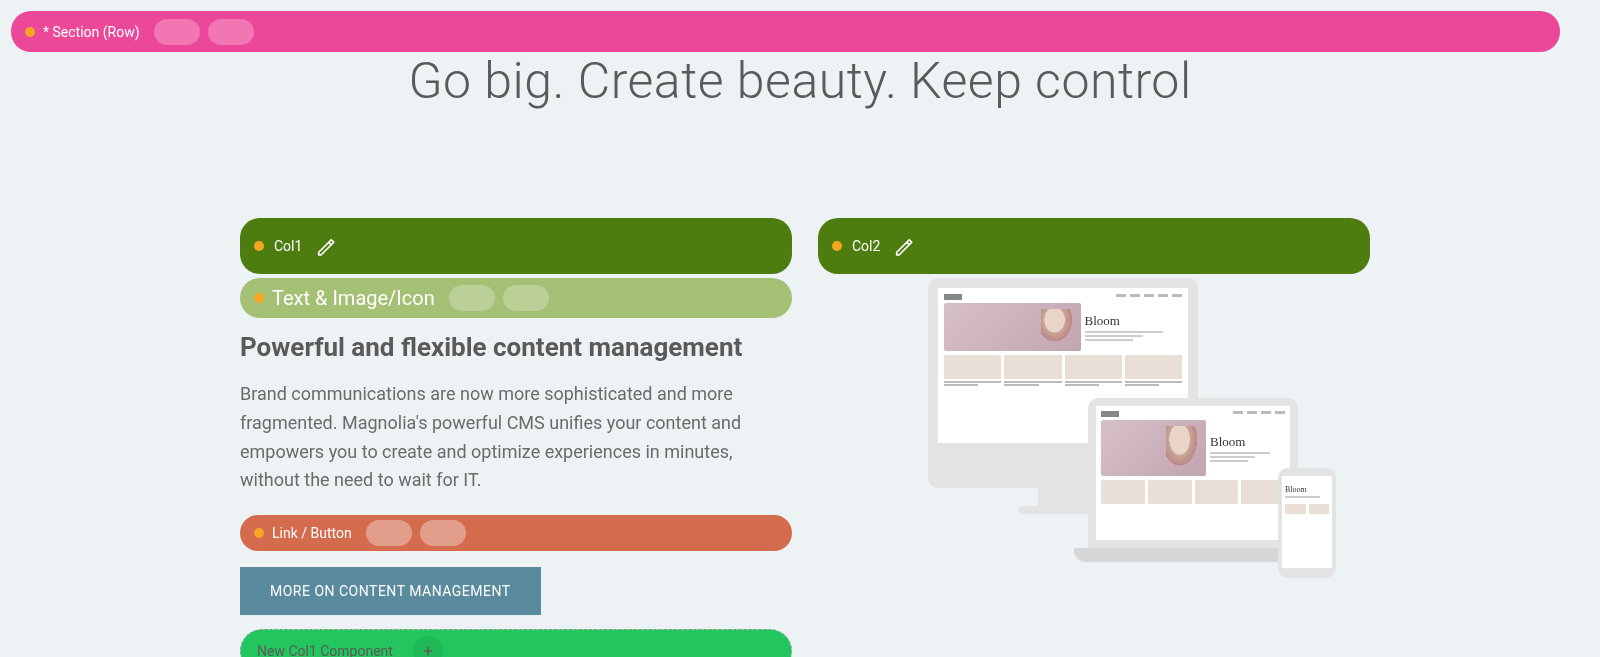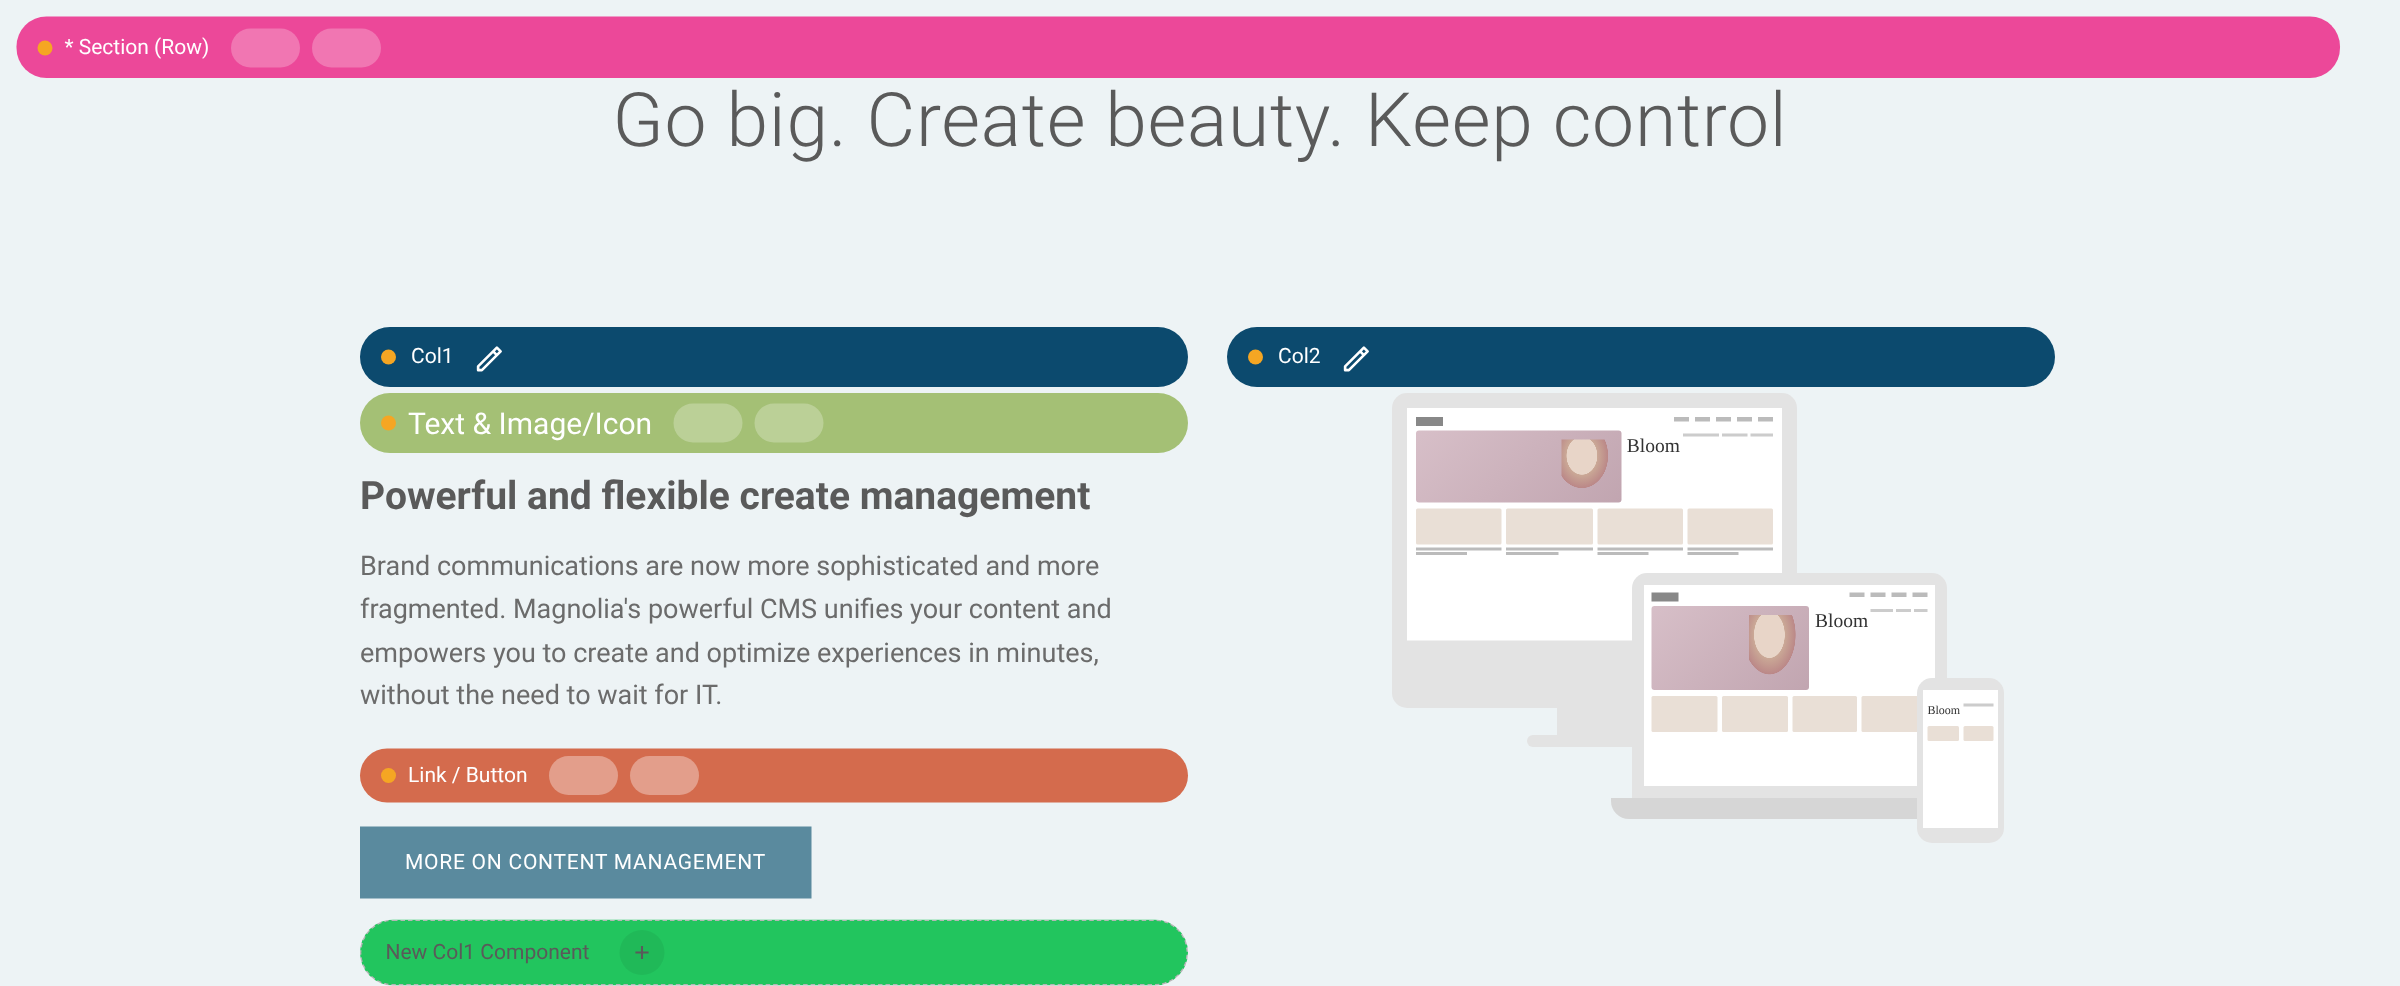--- a/index.html
+++ b/index.html
@@ -57,22 +57,22 @@
     left: 240px;
     right: 230px;
     display: flex;
     gap: 26px;
   }
   .col { flex: 1; min-width: 0; }
   .col-left { }
   .col-right { }
 
   .col-bar {
-    height: 40px;
-    background: #0c4a6e;
+    height: 56px;
+    background: #4d7c0f;
     border-radius: 20px;
     display: flex;
     align-items: center;
     padding: 0 14px;
     gap: 10px;
     margin-bottom: 4px;
   }
   .col-bar .label { color:#fff; font-size:14px; }
   .col-bar .icon-flat svg, .col-bar .icon-pill svg { stroke:#fff; }
 
@@ -174,21 +174,21 @@
     position:absolute; left:460px; top:190px; width:58px; height:110px; background:#e3e3e3; border-radius:10px;
   }
   .phone .screen { position:absolute; left:4px; right:4px; top:8px; bottom:10px; background:#fff; padding:3px; overflow:hidden;}
 
   .mock-nav { display:flex; justify-content:flex-end; gap:4px; margin-bottom:3px;}
   .mock-nav span { width:10px; height:3px; background:#bbb; }
   .mock-nav .logo { width:18px; height:6px; background:#888; margin-right:auto;}
   .mock-hero { display:flex; gap:4px; margin-bottom:4px;}
   .mock-hero .img { flex:1.4; height:48px; background:linear-gradient(135deg,#d7bfc8,#c1a5b0); border-radius:2px; position:relative;}
   .mock-hero .img::after{content:""; position:absolute; right:6px; top:6px; bottom:6px; width:34px; background:radial-gradient(ellipse at 40% 30%, #e8d5c8 35%, #caa896 36%, #b88 60%, transparent 61%);}
-  .mock-hero .txt { flex:1; display:flex; justify-content:center; gap:2px; padding:2px 0;}
+  .mock-hero .txt { flex:1; display:flex; flex-direction:column; justify-content:center; gap:2px; padding:2px 0;}
   .mock-hero .title { font-family: Georgia, serif; font-size:13px; color:#333;}
   .mock-hero .line { height:2px; background:#ccc; width:80%;}
   .mock-grid { display:flex; gap:3px;}
   .mock-grid .cell { flex:1; }
   .mock-grid .thumb { height:24px; background:#e9dfd6; border-radius:1px; margin-bottom:2px;}
   .mock-grid .t2 { height:2px; background:#bbb; margin-bottom:1px;}
 
   .laptop .mock-hero .img { height:56px;}
   .laptop .mock-hero .title { font-size:13px;}
   .phone .mock-hero { flex-direction:column;}
@@ -271,21 +271,21 @@
             <use href="#i-move"></use>
           </svg>
       </span>
       <span class="icon-flat">
         <svg class="stroke-white" viewBox="0 0 18 16">
             <use href="#i-crown"></use>
           </svg>
       </span>
     </div>
 
-    <h2 class="content-heading">Powerful and flexible create management</h2>
+    <h2 class="content-heading">Powerful and flexible content management</h2>
     <p class="content-body">Brand communications are now more sophisticated and more fragmented. Magnolia's powerful CMS unifies your content and empowers you to create and optimize experiences in minutes, without the need to wait for IT.</p>
 
     <div class="link-bar">
       <span class="dot-orange"></span>
       <span class="label">Link / Button</span>
       <span class="icon-pill">
         <svg class="stroke-white" viewBox="0 0 16 16">
             <use href="#i-pencil"></use>
           </svg>
       </span>

